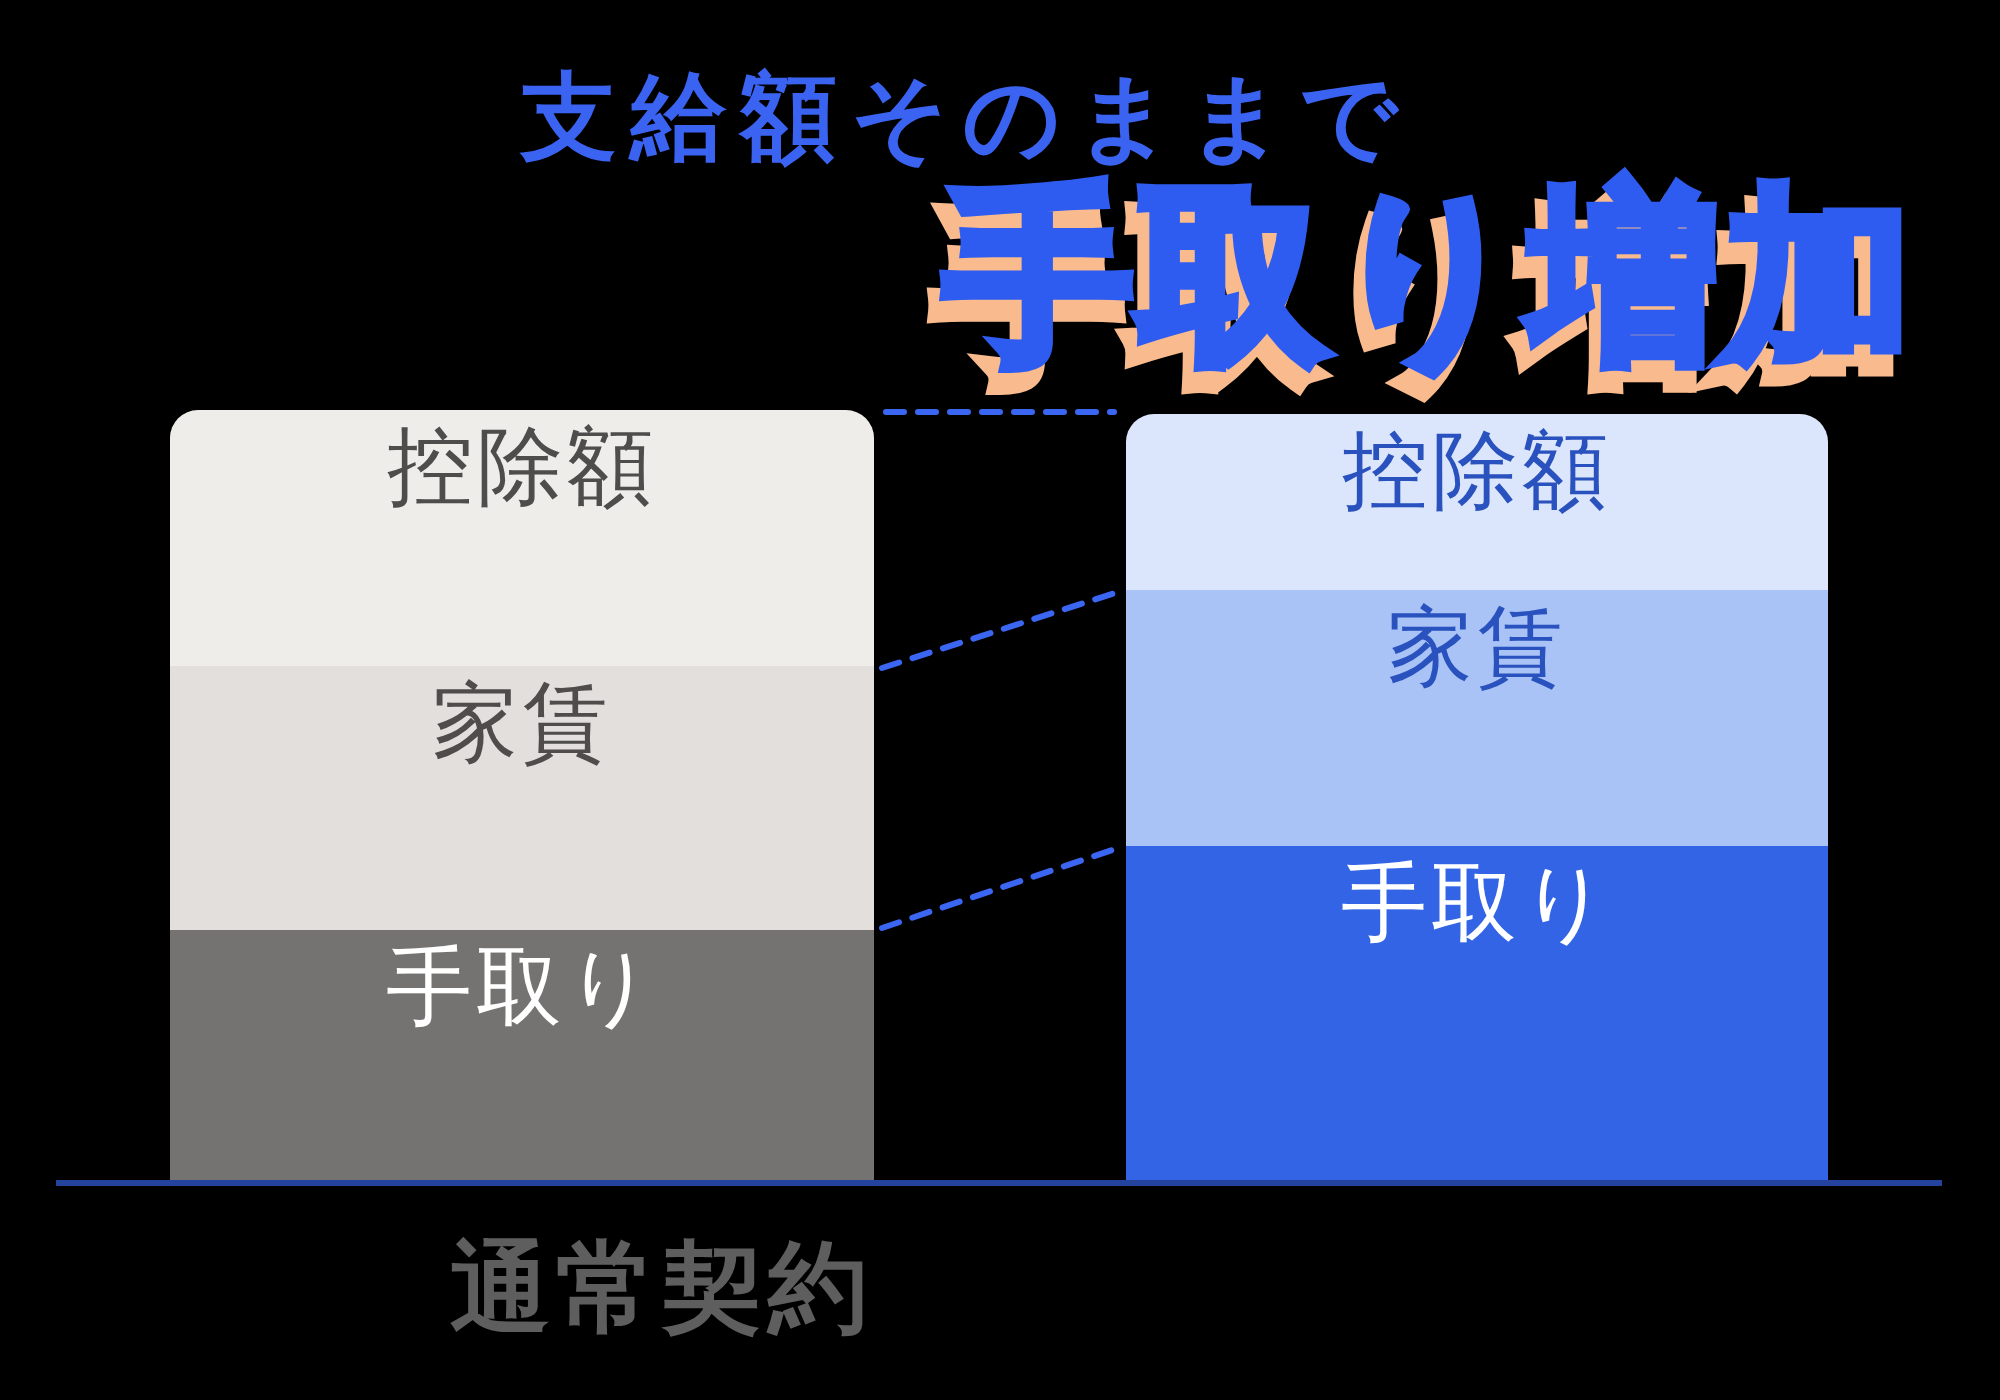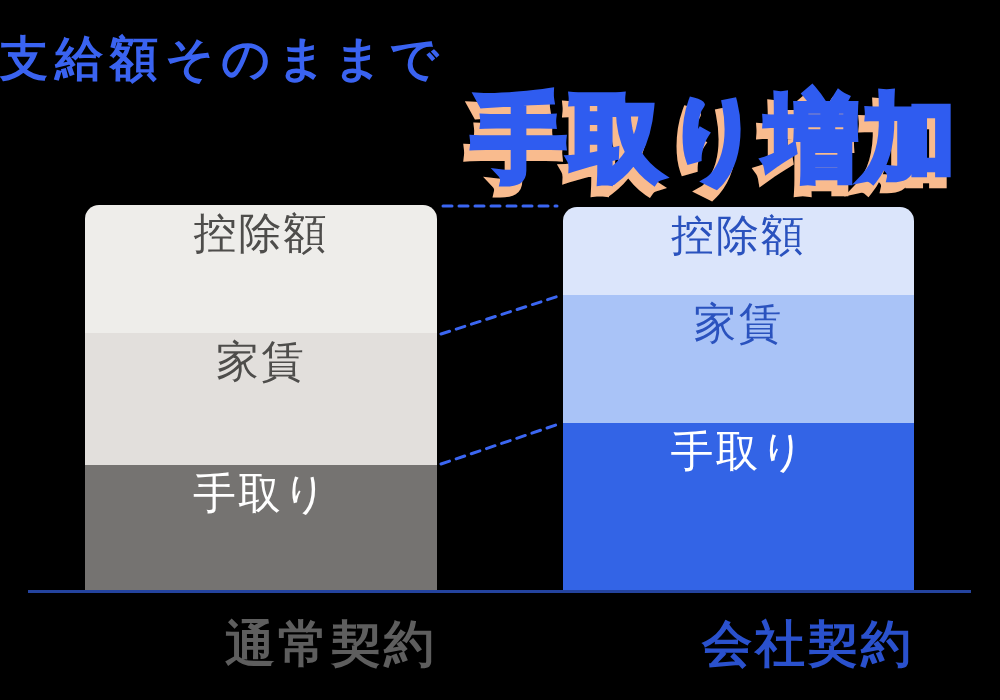--- a/index.html
+++ b/index.html
@@ -15,20 +15,21 @@
     overflow: hidden;
     font-family: "Liberation Sans", "DejaVu Sans", sans-serif;
   }
 
   
   .title-small {
     position: absolute;
     left: 0;
     top: 27px;
     width: 966px;
+    text-align: center;
     font-size: 48px;
     font-weight: 800;
     letter-spacing: 7px;
     color: #3A63F1;
     white-space: nowrap;
   }
   .title-big {
     position: absolute;
     left: 0;
     top: 76px;
@@ -152,15 +153,14 @@
 
   <svg class="connectors" width="1000" height="700" viewBox="0 0 1000 700">
     <line x1="443" y1="206" x2="557" y2="206" stroke="#3B66F2" stroke-width="3" stroke-linecap="round" stroke-dasharray="9 7"></line>
     <line x1="441" y1="334" x2="559" y2="296" stroke="#3B66F2" stroke-width="3" stroke-linecap="round" stroke-dasharray="9 7"></line>
     <line x1="441" y1="464" x2="559" y2="424" stroke="#3B66F2" stroke-width="3" stroke-linecap="round" stroke-dasharray="9 7"></line>
   </svg>
 
   <div class="axis"></div>
 
   <div class="xlabel xlabel-left">通常契約</div>
-  <div class="xlabel xlabel-right">会社契約</div>
 
 </div>
 
 </body></html>

